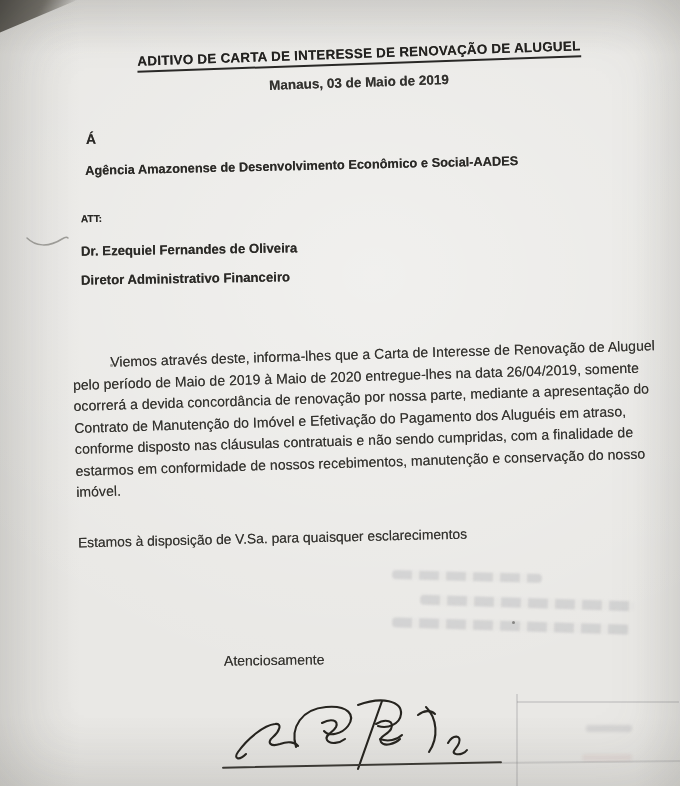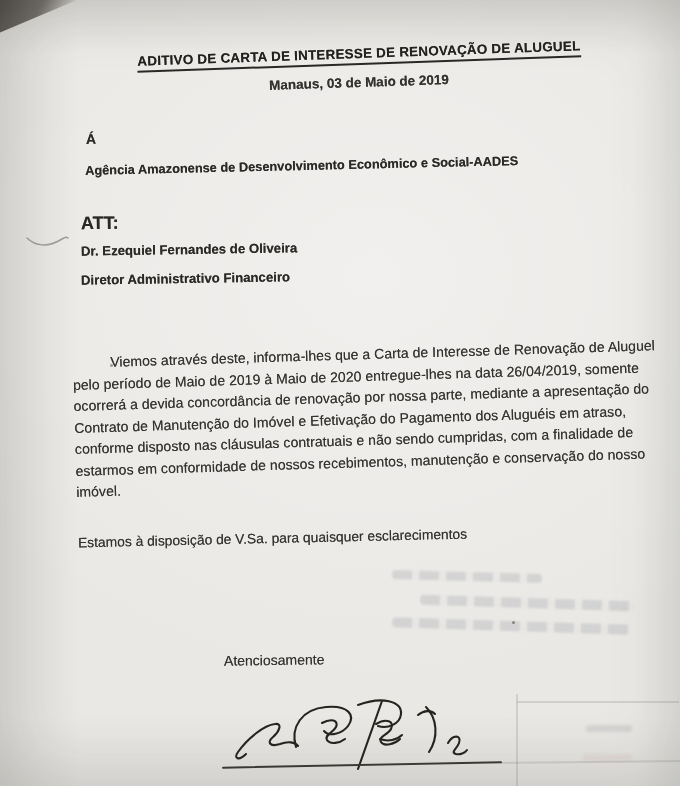--- a/index.html
+++ b/index.html
@@ -31,21 +31,21 @@
   .soft{text-shadow:0 0 0.6px rgba(70,68,64,0.8);}
   .center-wrap{left:36px;width:646px;text-align:center;}
   .title{top:44px;transform:rotate(-2deg);}
   .title span{
     display:inline-block;font-weight:bold;font-size:13.4px;letter-spacing:.25px;
     color:#232220;border-bottom:2px solid #2a2927;padding-bottom:2px;
   }
   .dateline{top:75px;transform:rotate(-1.9deg);font-size:13.5px;font-weight:600;color:#33322f;}
   .salutation{left:86px;top:131px;font-size:14px;font-weight:bold;transform:rotate(-1deg);color:#2a2926;}
   .org{left:85px;top:158px;font-size:12.8px;font-weight:bold;transform:rotate(-1.3deg);color:#2a2926;}
-  .att{left:81px;top:213px;font-size:18px;font-weight:bold;transform:rotate(-0.9deg);color:#2a2926;}
+  .att{left:81px;top:213px;font-size:10px;font-weight:bold;transform:rotate(-0.9deg);color:#2a2926;}
   .r-name{left:81px;top:242px;font-size:13.2px;font-weight:bold;transform:rotate(-0.9deg);color:#2a2926;}
   .r-role{left:81px;top:271px;font-size:13.2px;font-weight:bold;transform:rotate(-0.9deg);color:#2a2926;}
   .para{
     position:absolute;left:72px;top:353px;width:575px;
     transform:rotate(-1.75deg);transform-origin:0 0;
     font-size:14px;color:#34332f;letter-spacing:.05px;
   }
   .para .line{white-space:nowrap;height:21.5px;line-height:21.5px;}
   .para .line.first{padding-left:38px;}
   .closing{left:78px;top:531px;font-size:13.8px;transform:rotate(-1.3deg);color:#34332f;}

